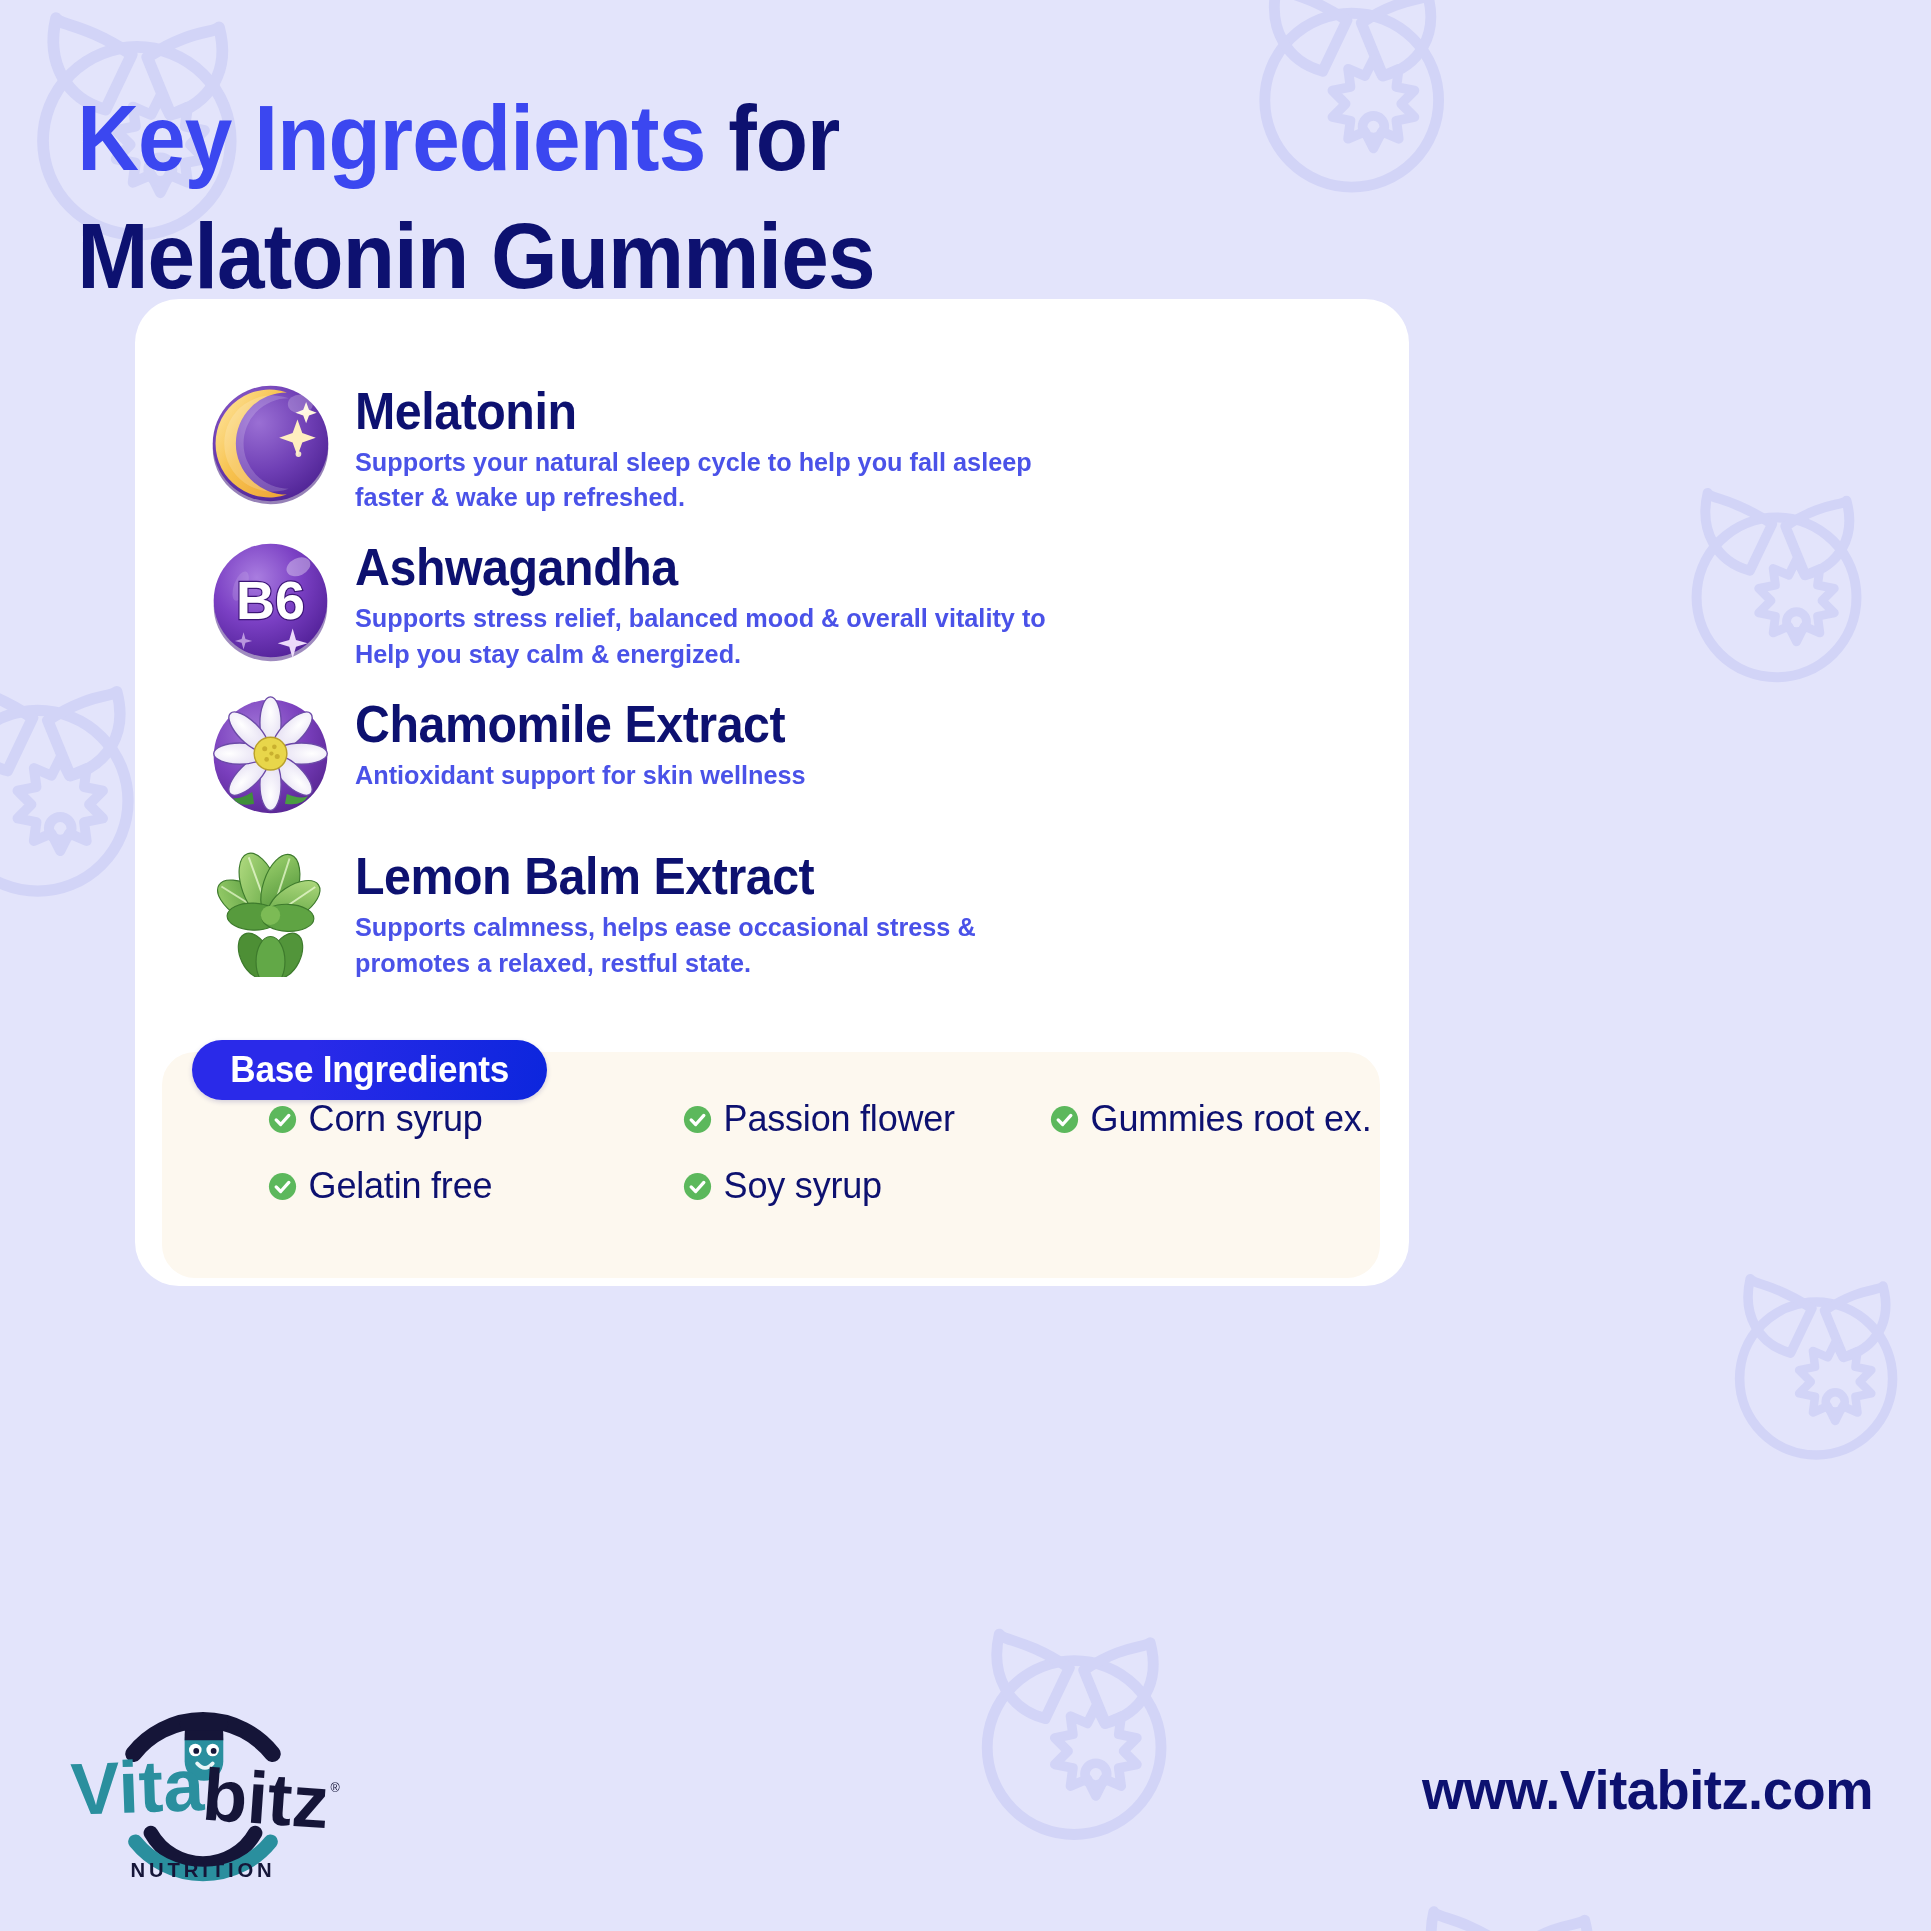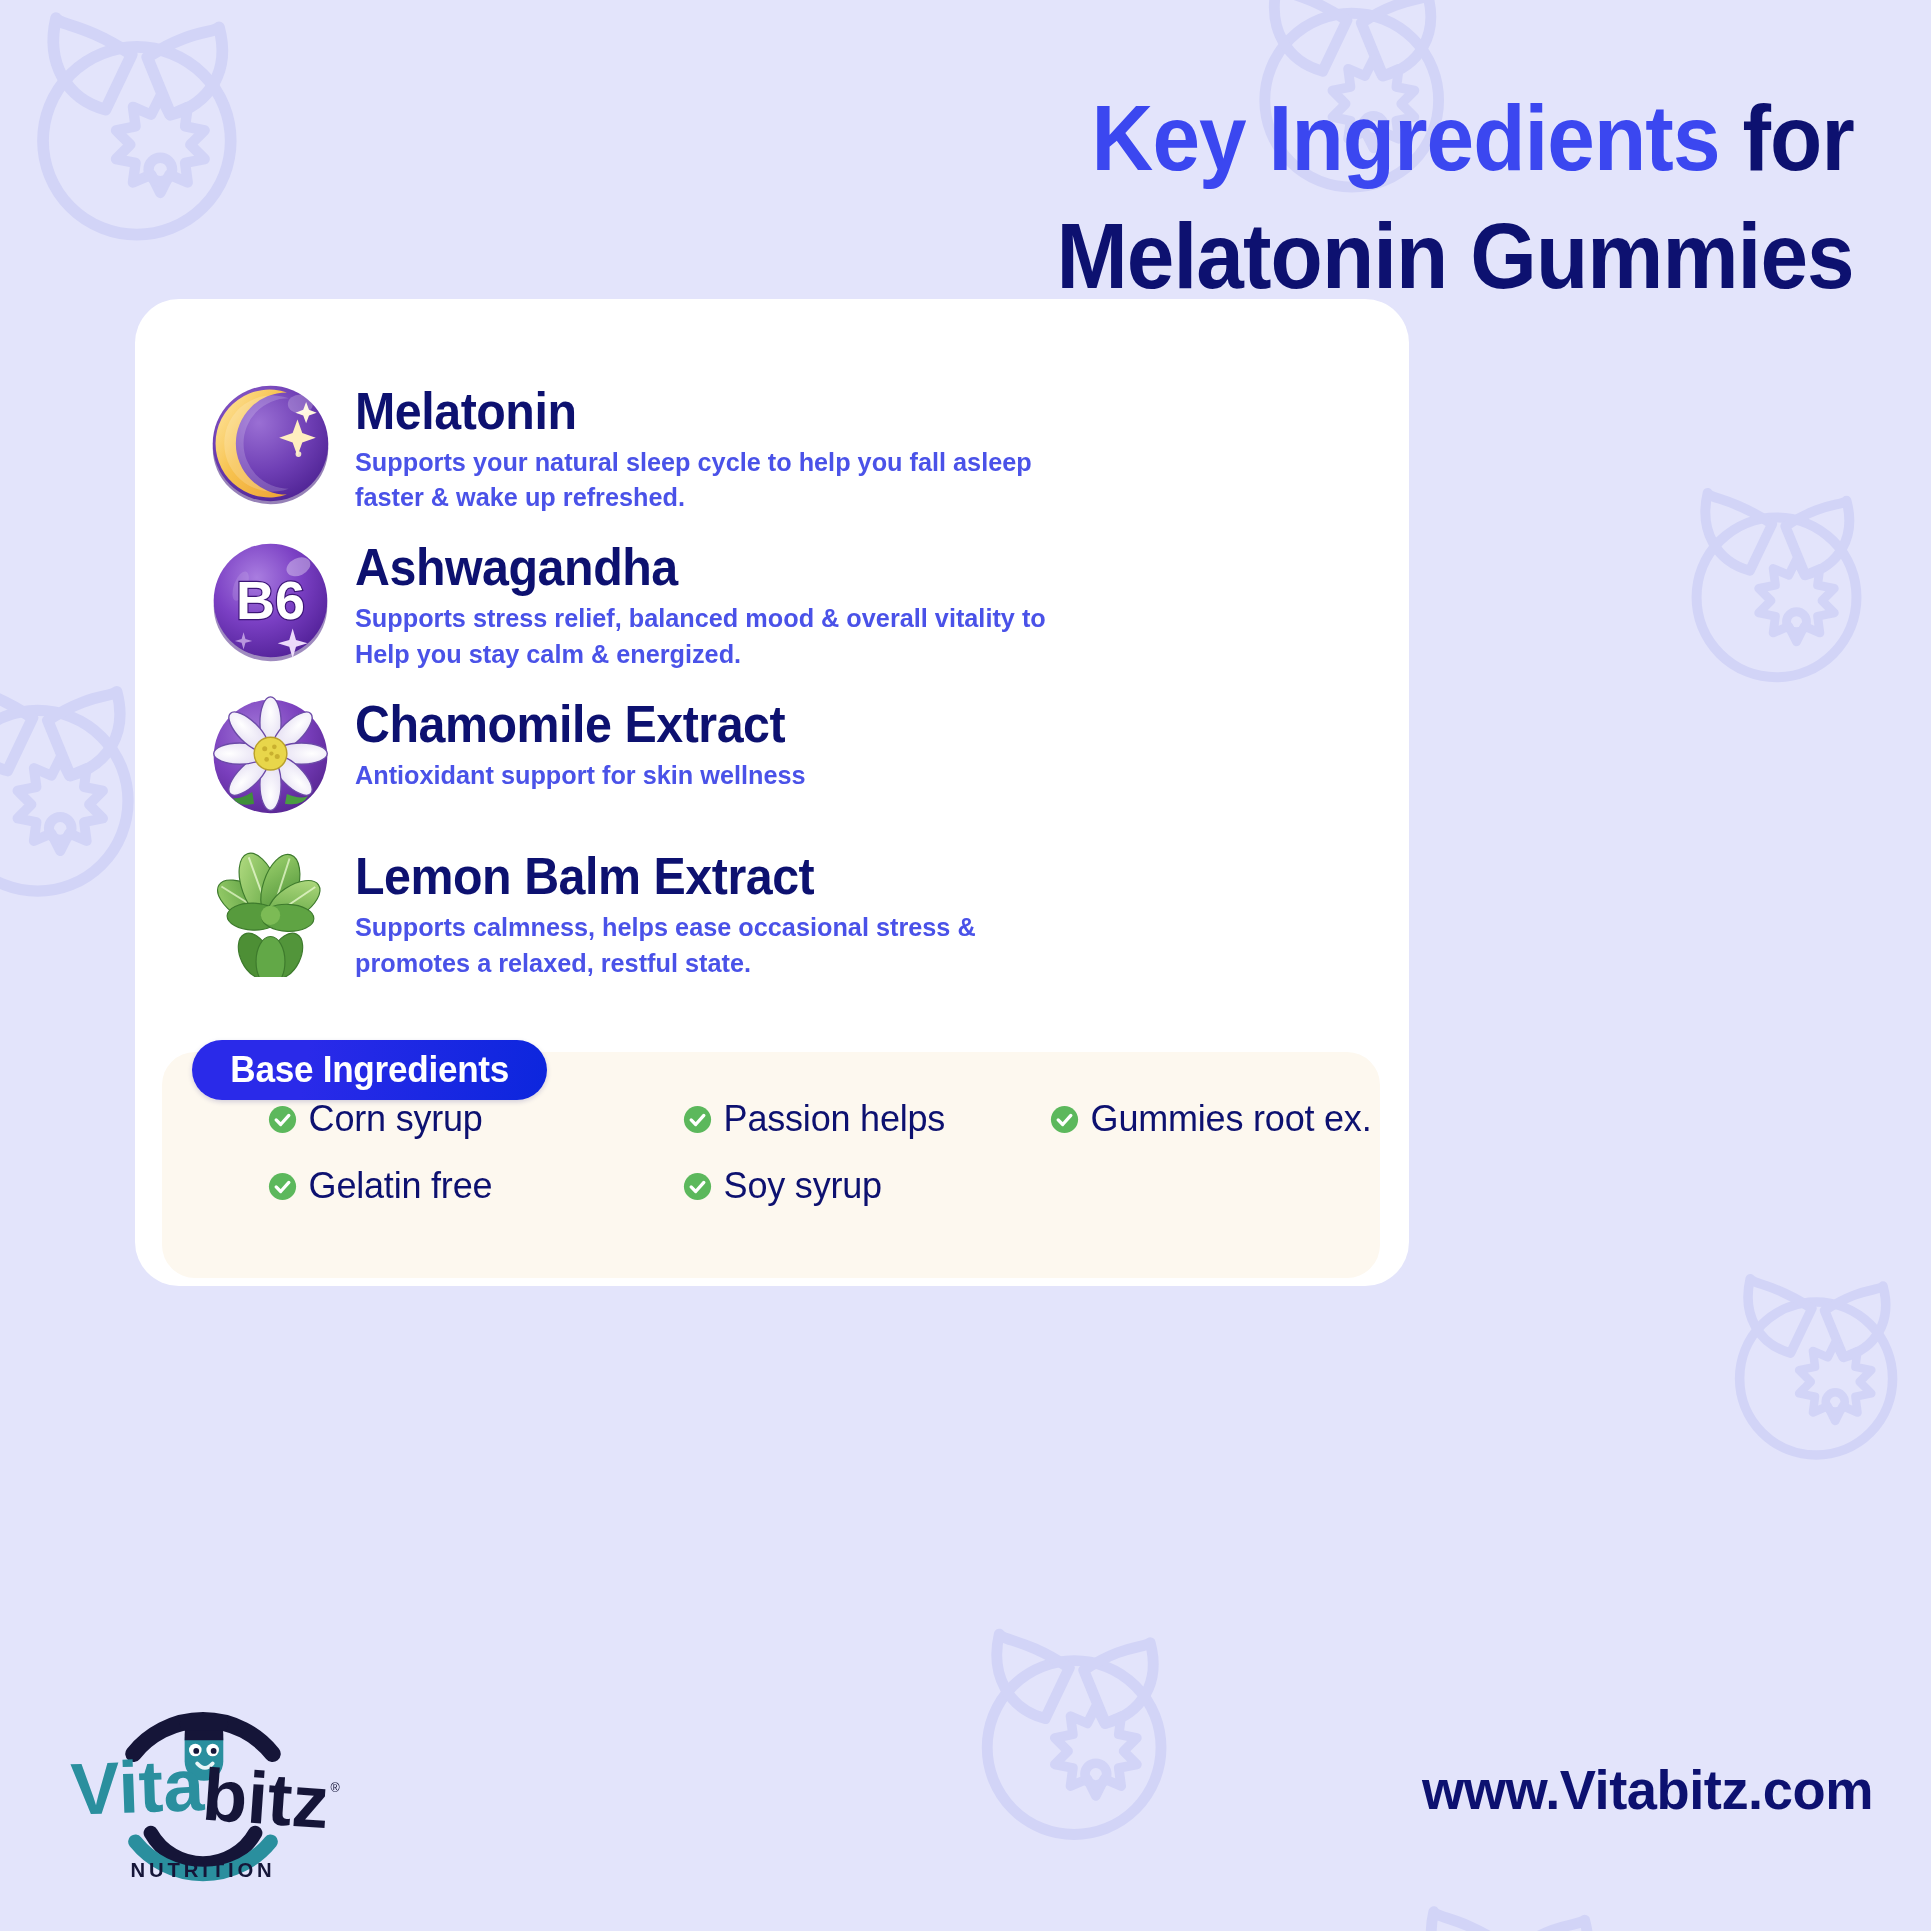--- a/index.html
+++ b/index.html
@@ -14,21 +14,21 @@
   
   #bg-watermarks {
     position:absolute; inset:0;
     pointer-events:none;
     z-index:0;
   }
 
   
   #header {
     position:absolute; top:92px; left:0; width:1931px;
-    text-align:right; z-index:3;
+    text-align:left; z-index:3;
   }
   .title-line {
     font-family:"Liberation Sans", sans-serif;
     font-weight:bold;
     letter-spacing:-1px;
     line-height:1.0;
     transform:scaleX(0.92);
   }
   #title-line-1 { font-size:93px; }
   #title-line-2 { font-size:93px; margin-top:25px; }
@@ -356,21 +356,21 @@
         <path d="M9 16.5 l5 5 l9 -10" fill="none" stroke="#ffffff" stroke-width="3.6" stroke-linecap="round" stroke-linejoin="round"></path>
       </svg>
       <span class="check-label">Corn syrup</span>
     </div>
 
     <div class="check-item">
       <svg class="check-icon" viewBox="0 0 32 32">
         <circle cx="16" cy="16" r="15" fill="#5cb85c"></circle>
         <path d="M9 16.5 l5 5 l9 -10" fill="none" stroke="#ffffff" stroke-width="3.6" stroke-linecap="round" stroke-linejoin="round"></path>
       </svg>
-      <span class="check-label">Passion helps</span>
+      <span class="check-label">Passion flower</span>
     </div>
 
     <div class="check-item">
       <svg class="check-icon" viewBox="0 0 32 32">
         <circle cx="16" cy="16" r="15" fill="#5cb85c"></circle>
         <path d="M9 16.5 l5 5 l9 -10" fill="none" stroke="#ffffff" stroke-width="3.6" stroke-linecap="round" stroke-linejoin="round"></path>
       </svg>
       <span class="check-label">Gummies root ex.</span>
     </div>
 

